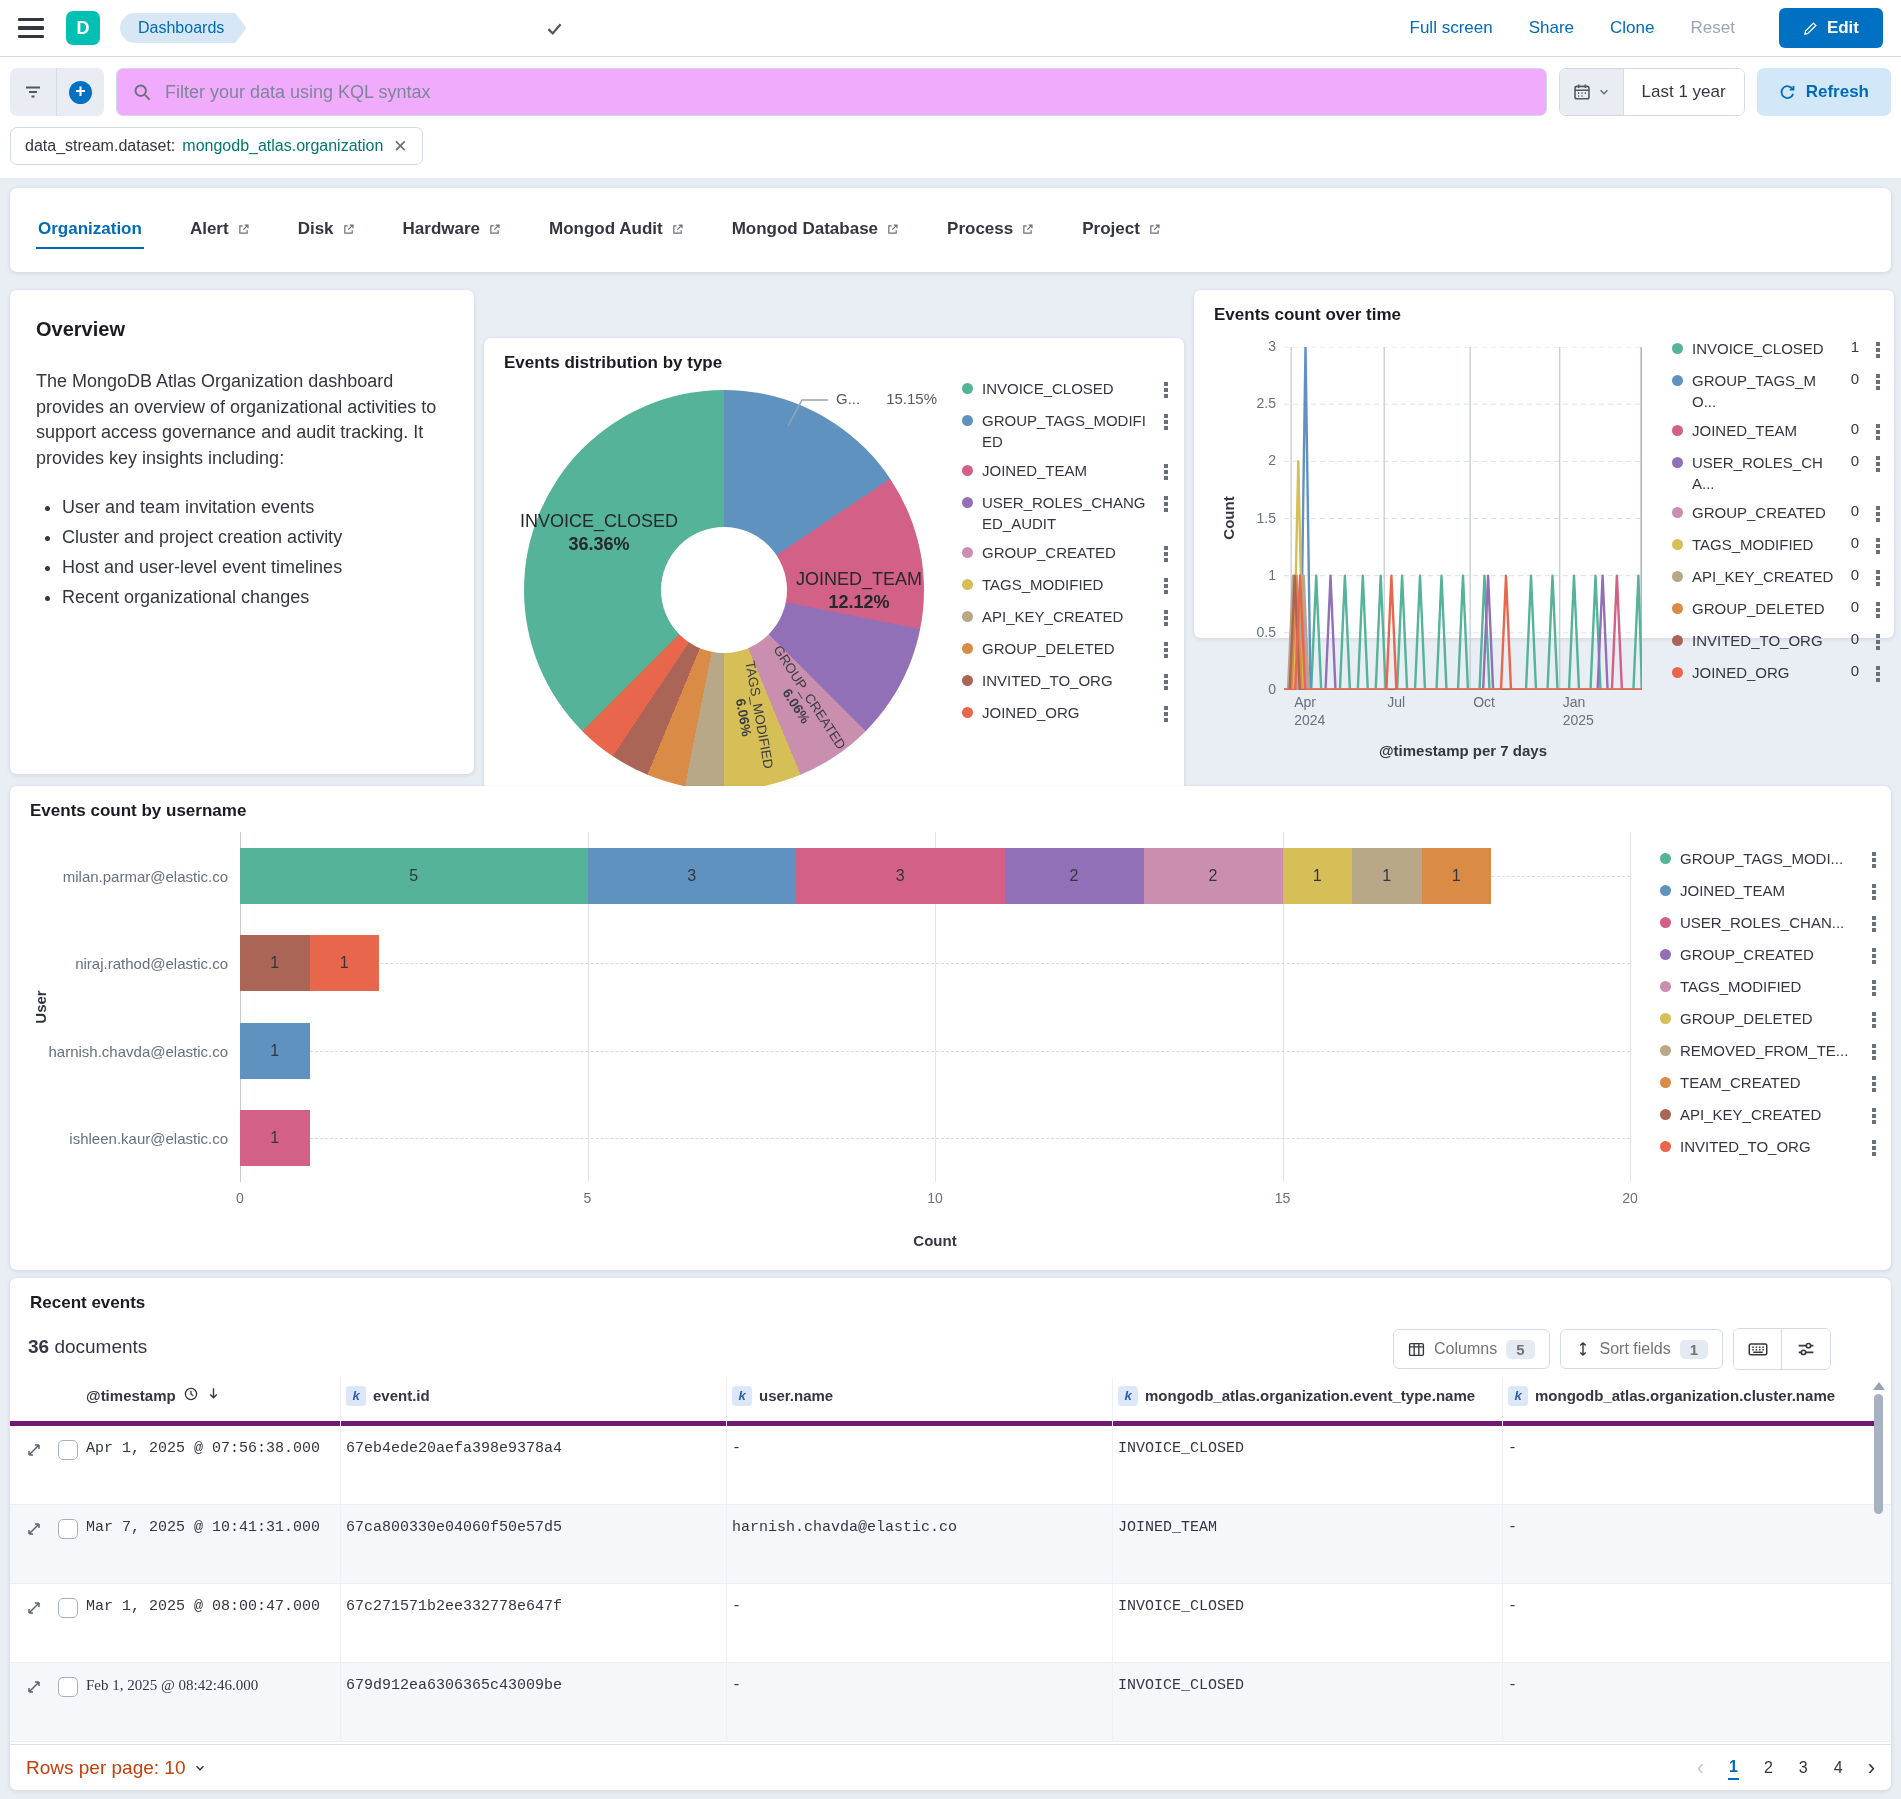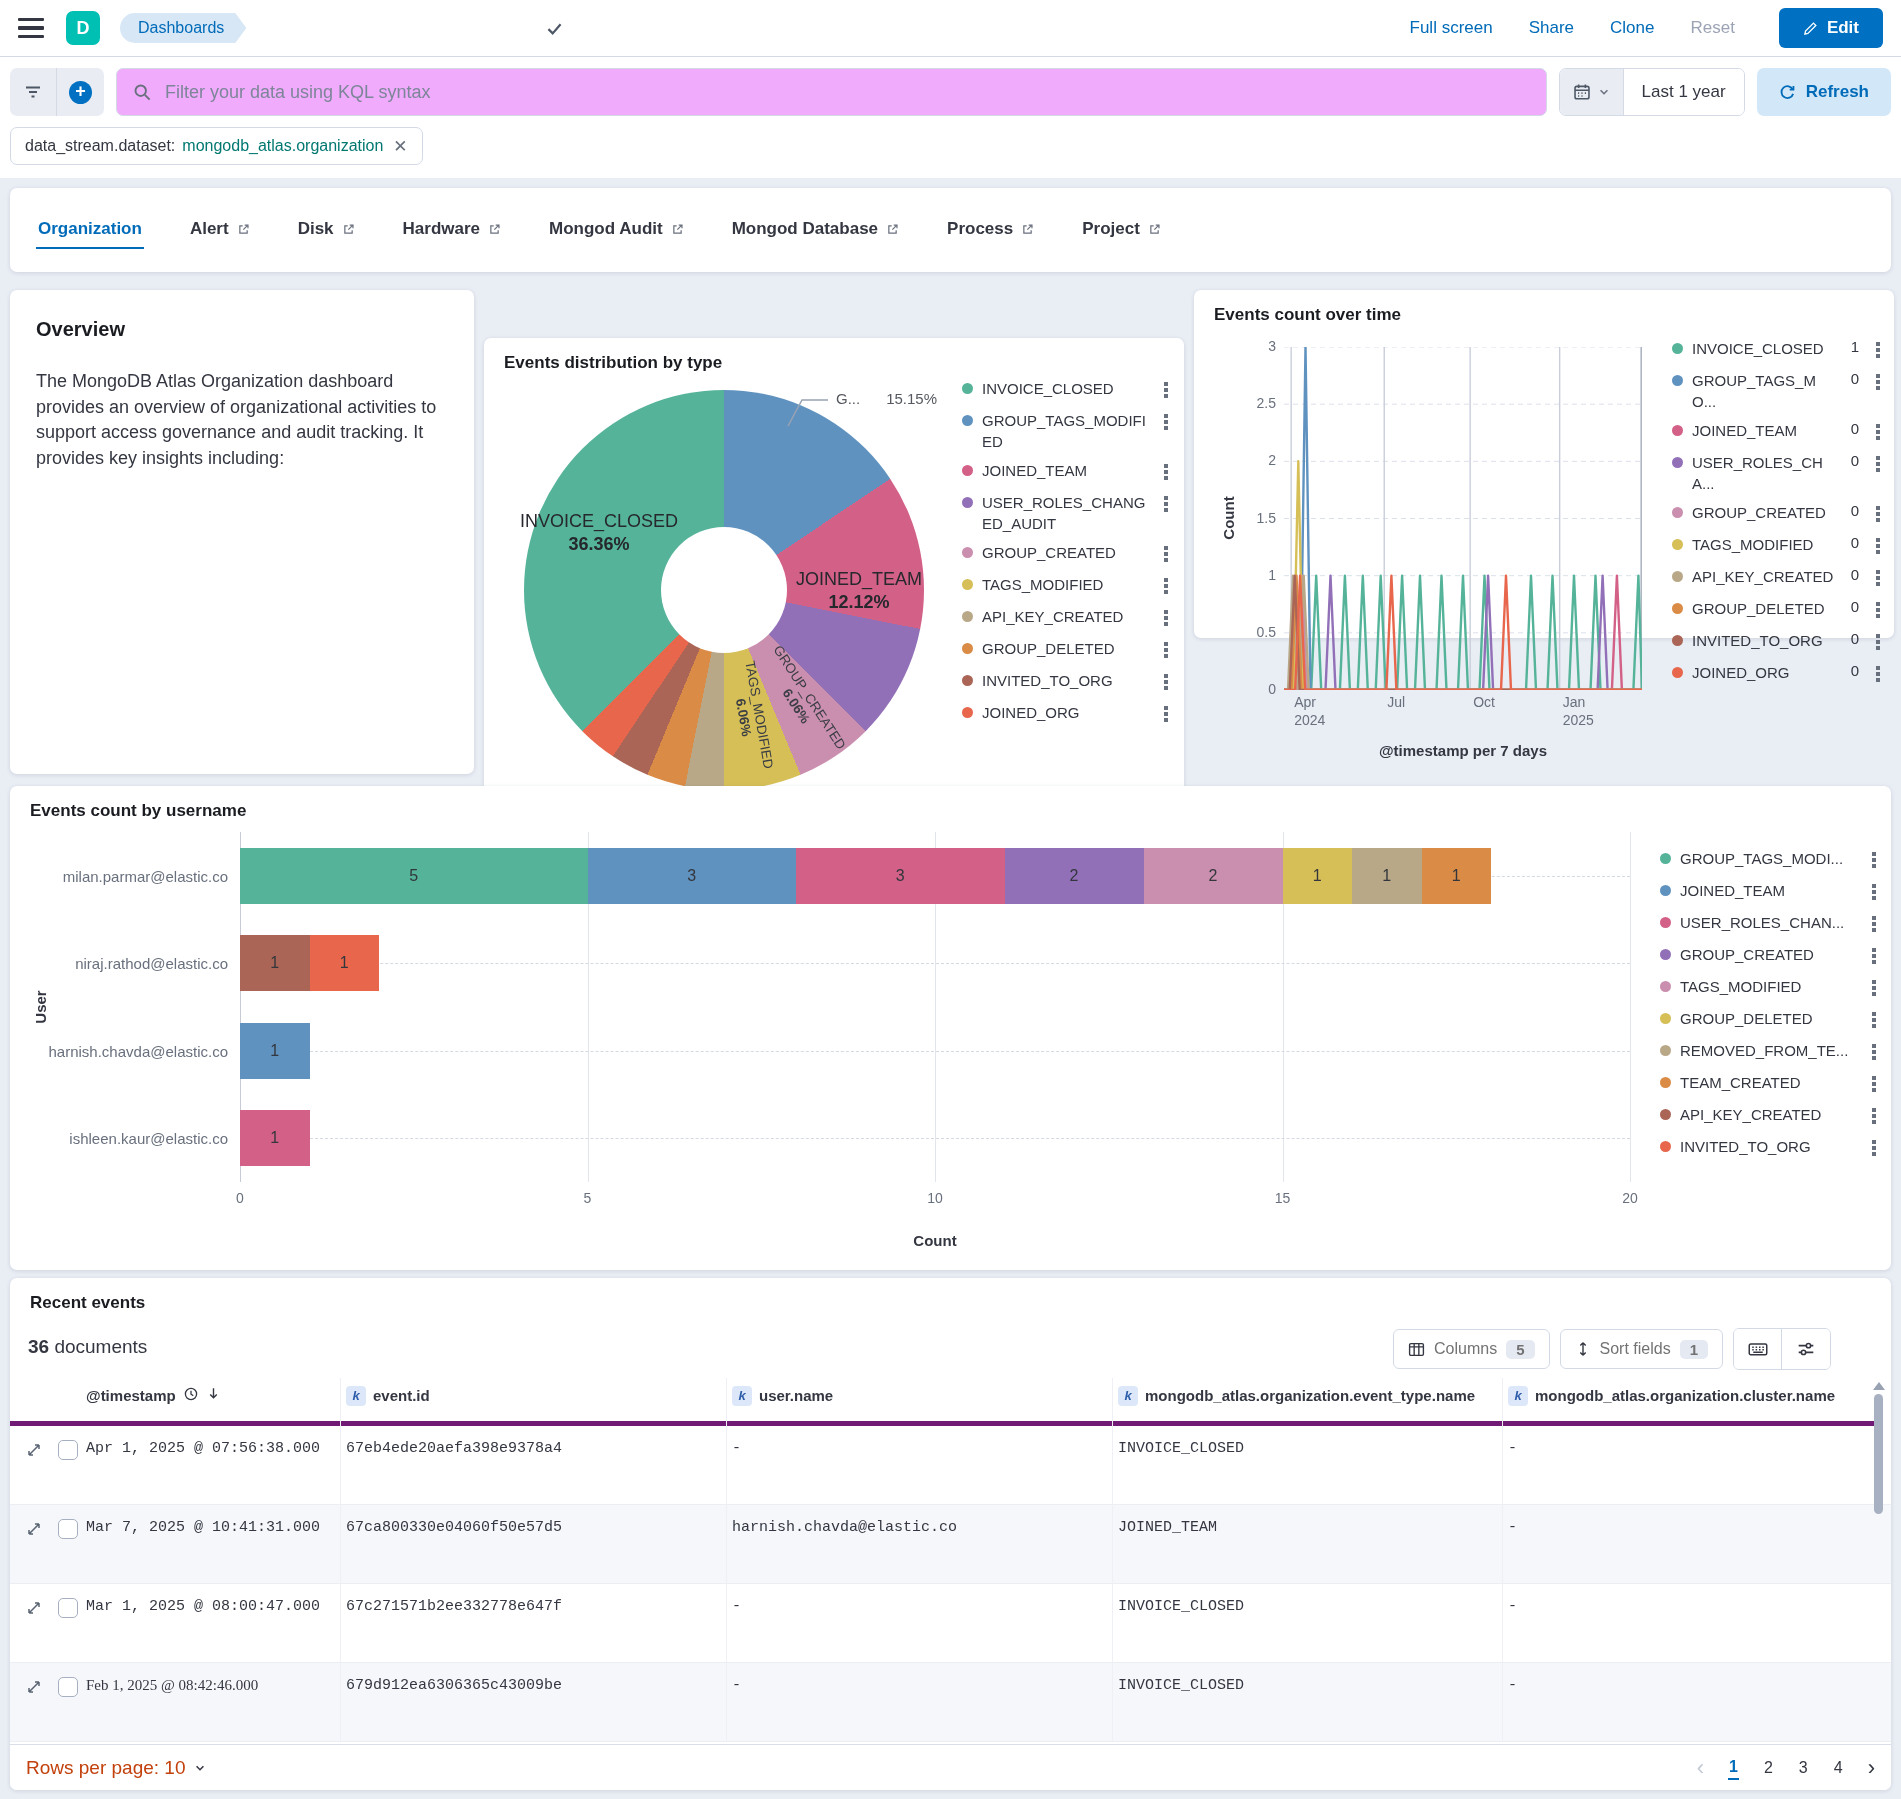--- a/index.html
+++ b/index.html
@@ -278,20 +278,26 @@
             <path d="M7 3.5H3.5v9h9V9"></path>
             <path d="M9.5 2.5h4v4M13 3L7.8 8.2"></path>
           </svg>
         </span>
       </div>
     </div>
 
   <div class="panel overview-panel">
     <div class="ov-title">Overview</div>
     <div class="ov-text">The MongoDB Atlas Organization dashboard provides an overview of organizational activities to support access governance and audit tracking. It provides key insights including:</div>
+    <ul class="ov-list" id="ov-list">
+        <li>User and team invitation events</li>
+        <li>Cluster and project creation activity</li>
+        <li>Host and user-level event timelines</li>
+        <li>Recent organizational changes</li>
+      </ul>
   </div>
 
   <div class="panel pie-panel">
     <div class="panel-title">Events distribution by type</div>
     <div id="pie-donut" style="background: conic-gradient(rgb(96, 146, 192) 0deg, rgb(96, 146, 192) 56.25deg, rgb(211, 96, 134) 56.25deg, rgb(211, 96, 134) 101.25deg, rgb(145, 112, 184) 101.25deg, rgb(145, 112, 184) 135deg, rgb(202, 142, 174) 135deg, rgb(202, 142, 174) 157.5deg, rgb(214, 191, 87) 157.5deg, rgb(214, 191, 87) 180deg, rgb(185, 168, 136) 180deg, rgb(185, 168, 136) 191.25deg, rgb(218, 139, 69) 191.25deg, rgb(218, 139, 69) 202.5deg, rgb(170, 101, 86) 202.5deg, rgb(170, 101, 86) 213.75deg, rgb(231, 102, 76) 213.75deg, rgb(231, 102, 76) 225deg, rgb(84, 179, 153) 225deg, rgb(84, 179, 153) 360deg);"></div>
     <div class="pie-lab" style="left:30px; top:172px; width:170px;">
       <span>INVOICE_CLOSED</span><br><b>36.36%</b>
     </div>
     <div class="pie-lab" style="left:290px; top:230px; width:170px;">
       <span>JOINED_TEAM</span><br><b>12.12%</b>

